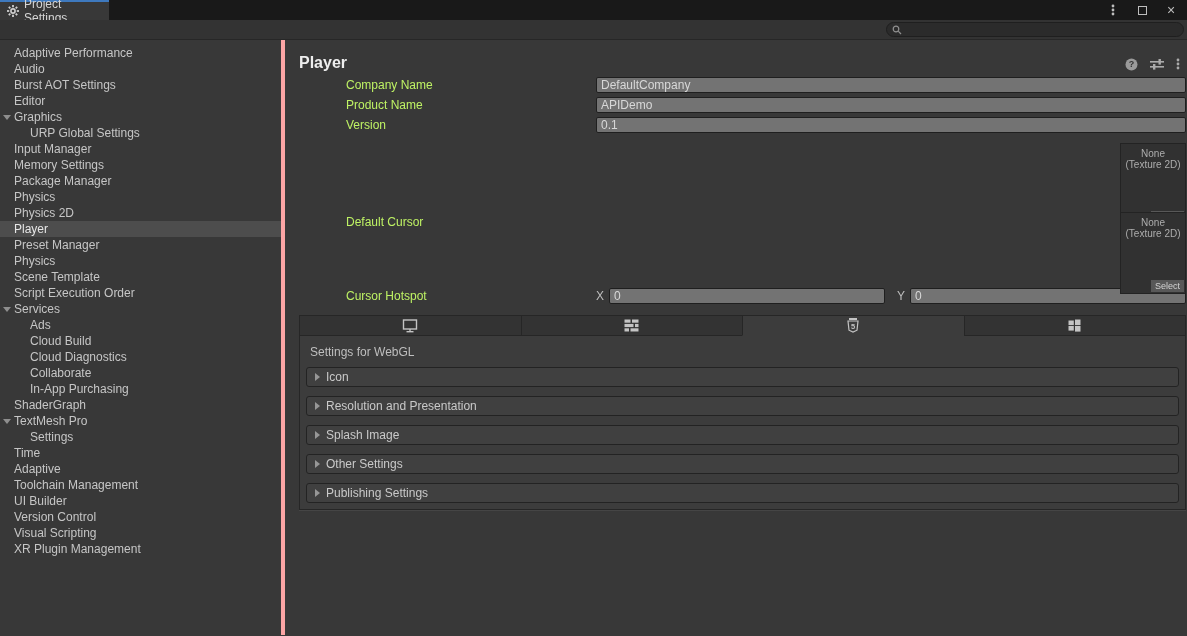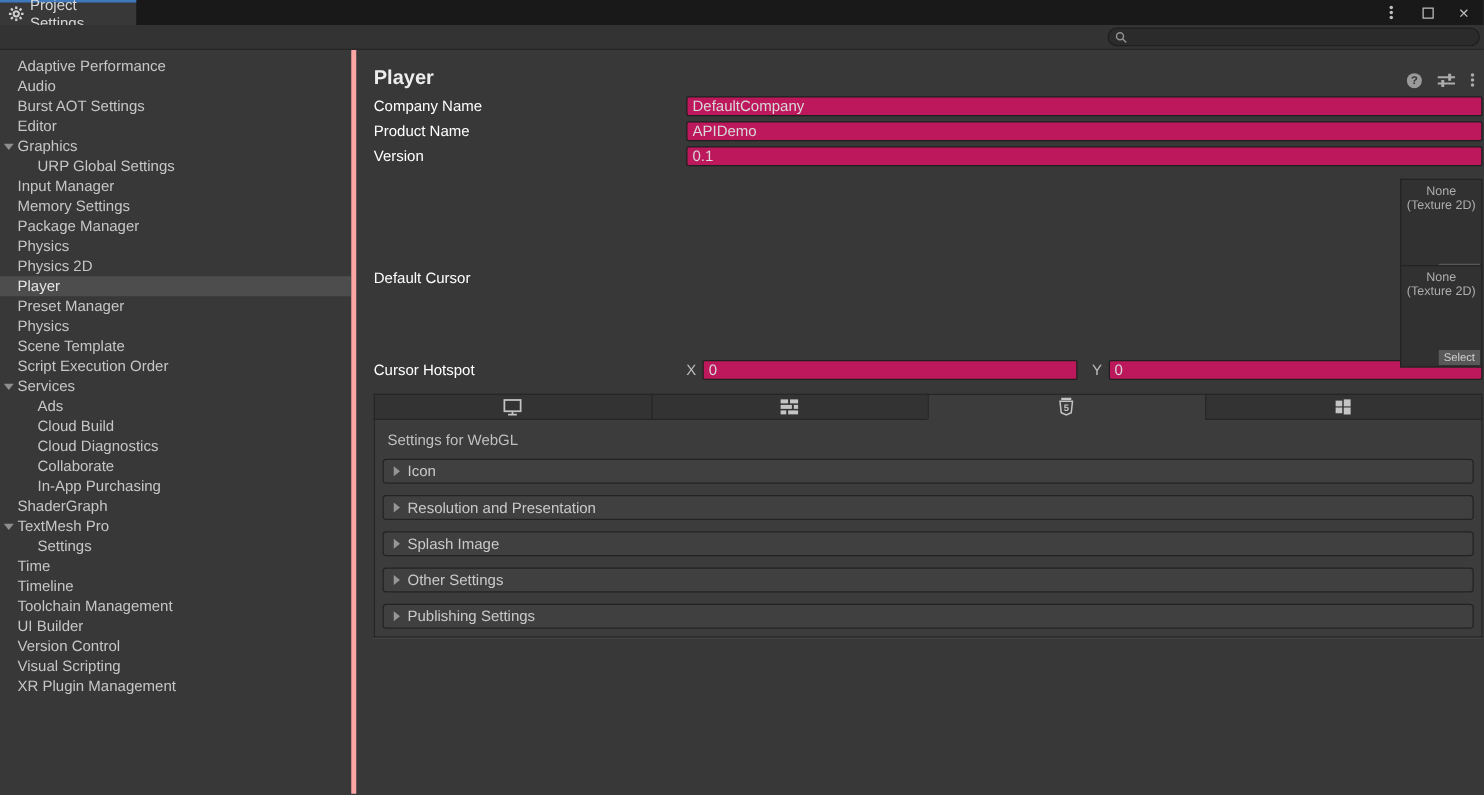--- a/index.html
+++ b/index.html
@@ -47,23 +47,23 @@
   .srow.group .tri { display:block; }
 
   
   .main { flex:1; position:relative; padding:0 1px 0 14px; }
   .main-header { height:35px; display:flex; align-items:flex-end; padding-bottom:2px; }
   .page-title { font-size:16px; font-weight:bold; color:#EDEDED; line-height:20px; }
   .header-icons { margin-left:auto; display:flex; align-items:center; gap:12px; padding-right:6px; padding-bottom:2px; }
   .hicon { display:flex; align-items:center; }
 
   .frow { height:20px; display:flex; align-items:center; }
-  .flabel { width:250px; flex:0 0 250px; color:#ffffff; }
+  .flabel { width:250px; flex:0 0 250px; color:#bef264;margin-left:47px; }
   .tfield {
-    flex:1; height:16px; background:#be185d; border:1px solid #1F1F1F; border-radius:2px;
+    flex:1; height:16px; background:#737373; border:1px solid #1F1F1F; border-radius:2px;
     color:#D8D8D8; font:12px "Liberation Sans", sans-serif; padding:0 4px; outline:none;
   }
 
   .objrow { height:69px; position:relative; }
   .objrow .flabel { display:block; line-height:20px; }
   .texbox {
     position:absolute; top:0; right:0; width:66px; height:82px;
     background:#313131; border:1px solid #232323; text-align:center;
   }
   .texnone { padding-top:4px; font-size:10px; line-height:11px; color:#ADADAD; }
@@ -281,21 +281,21 @@
         <span>Settings</span>
       </div>
 
       <div class="srow item">
         
         <span>Time</span>
       </div>
 
       <div class="srow item">
         
-        <span>Timeline</span>
+        <span>Adaptive</span>
       </div>
 
       <div class="srow item">
         
         <span>Toolchain Management</span>
       </div>
 
       <div class="srow item">
         
         <span>UI Builder</span>

